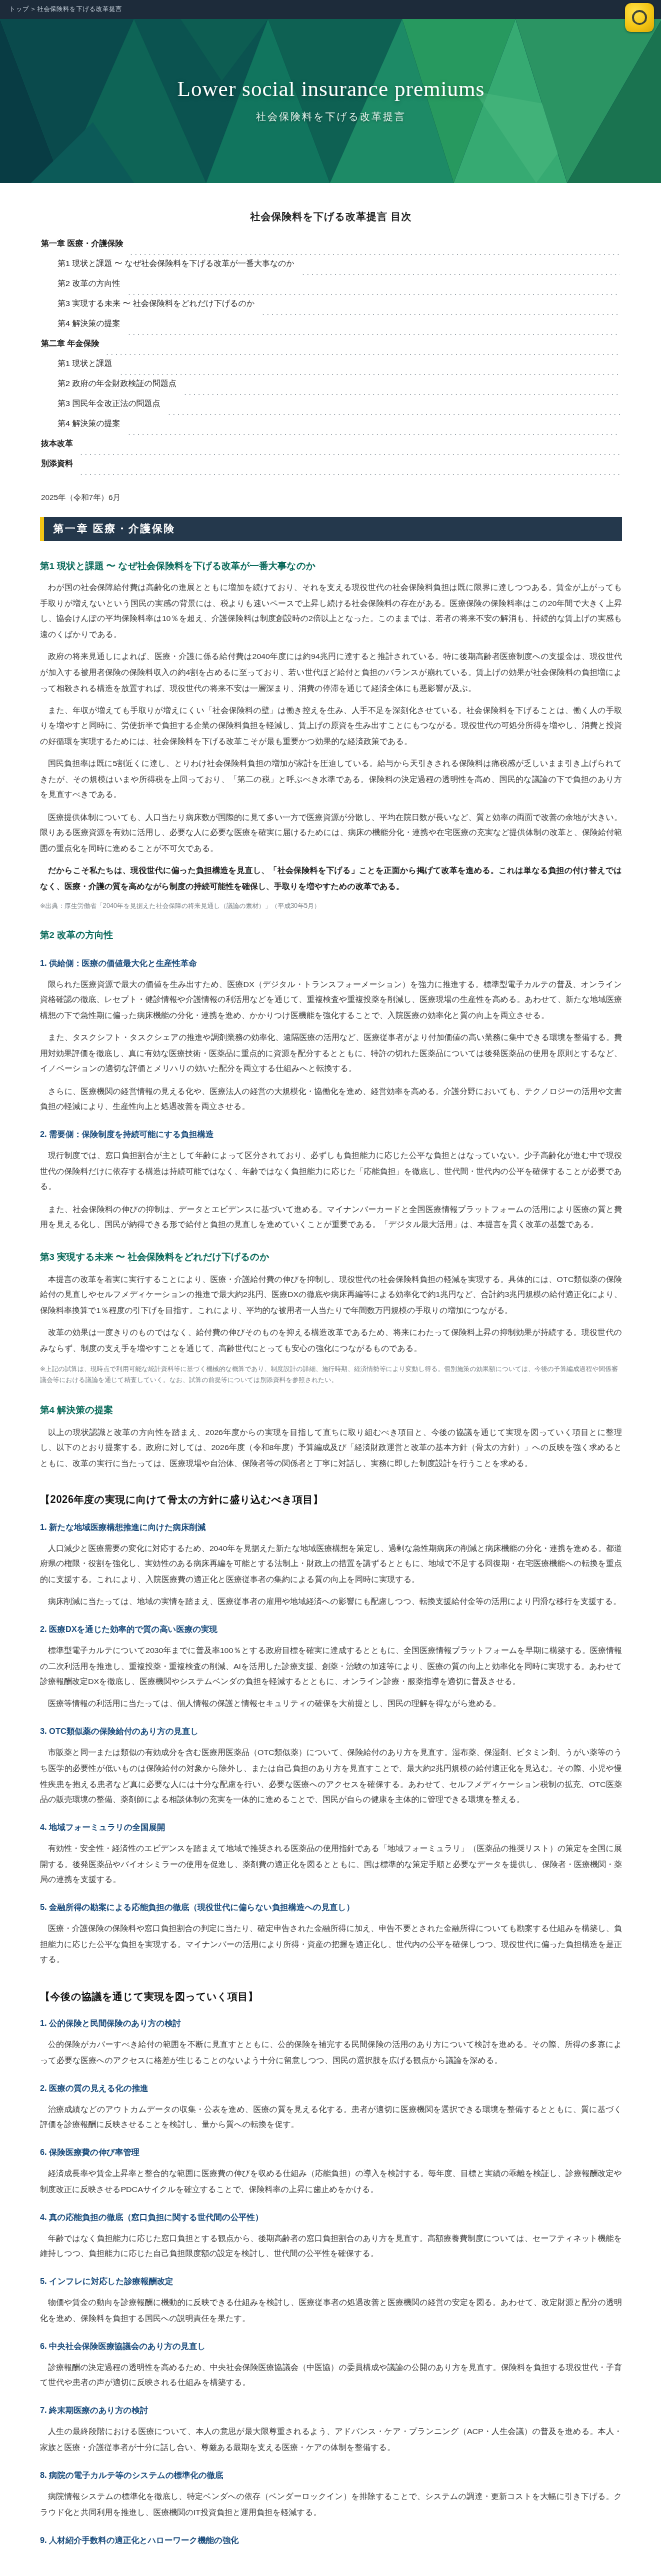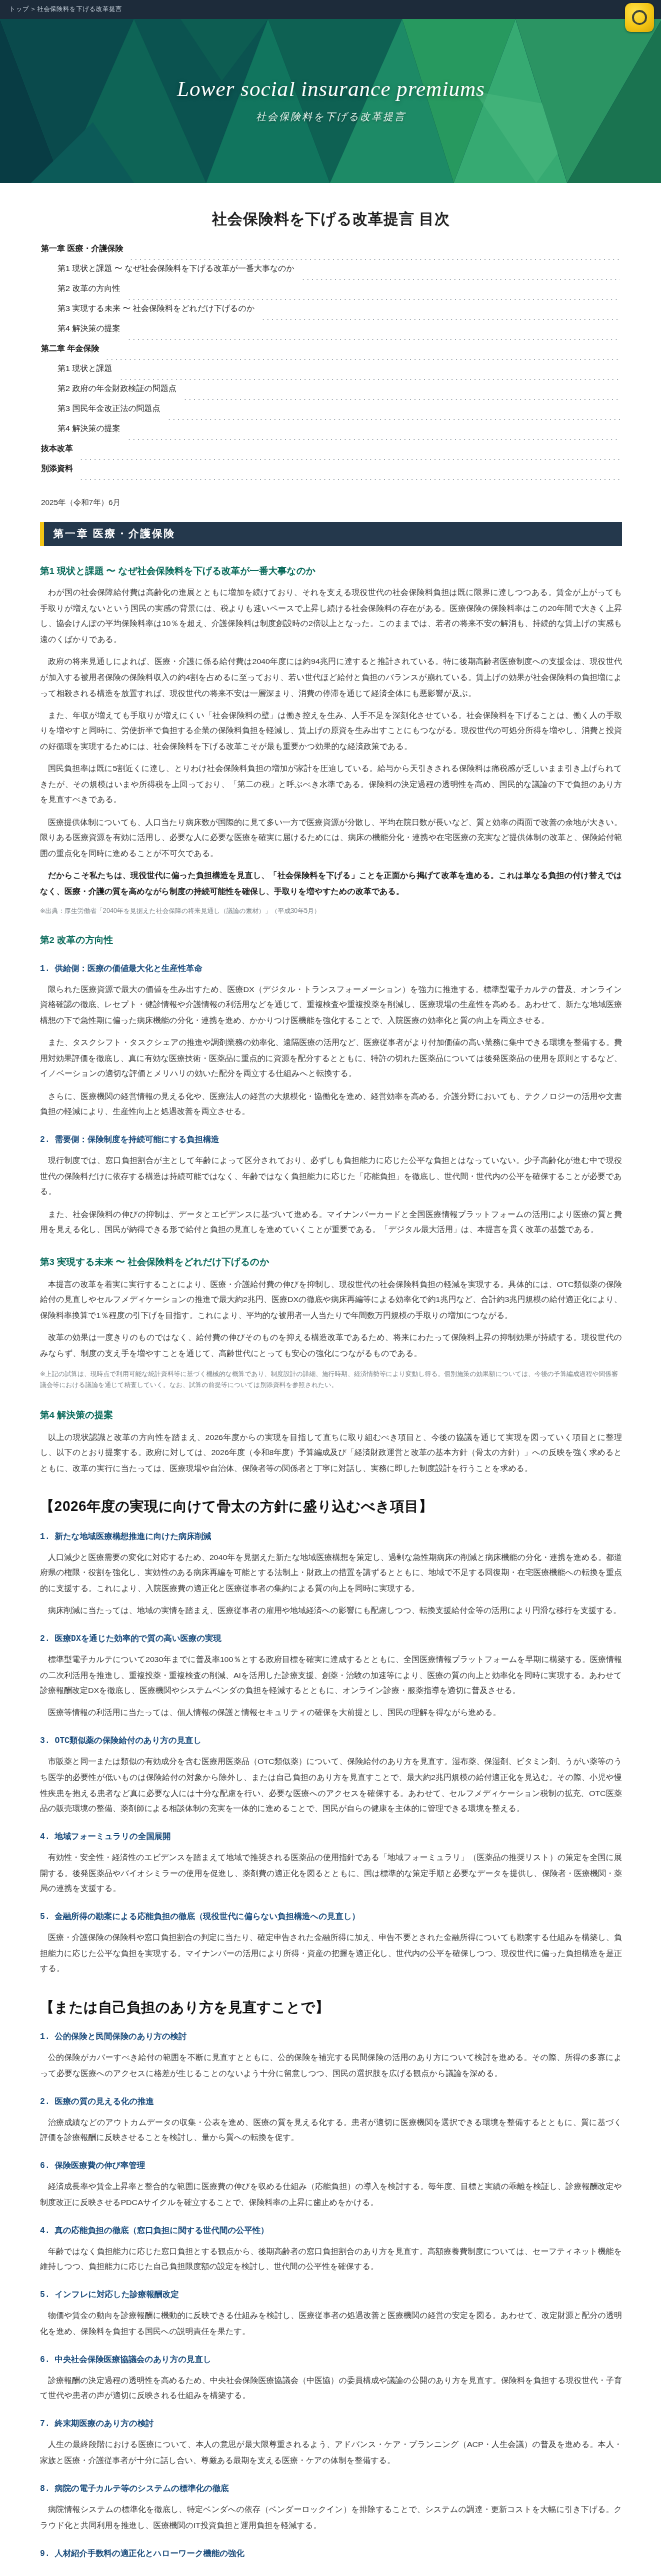--- a/index.html
+++ b/index.html
@@ -4,33 +4,33 @@
 <style>
   html,body{margin:0;padding:0;background:#ffffff;}
   body{font-family:"Liberation Sans","DejaVu Sans",sans-serif;color:#333;}
   .page{position:relative;width:662px;height:3091px;margin:0 auto;background:#fff;overflow:hidden;}
 
   
   .topbar{height:18.5px;background:#1d2b3a;display:flex;align-items:center;padding:0 9.3px;box-sizing:border-box;}
   .breadcrumb{font-size:6.2px;color:#c8d2dc;letter-spacing:0.3px;cursor:pointer;}
 
   
-  .banner{position:relative;height:164px;overflow:hidden;background:#000000;font-style:italic;}
+  .banner{position:relative;height:164px;overflow:hidden;background:#000000;}
   .banner svg{position:absolute;inset:0;width:100%;height:100%;display:block;}
   .banner-text{position:absolute;inset:0;display:flex;flex-direction:column;align-items:center;justify-content:center;text-align:center;}
   .banner-title{margin:0;color:#ffffff;font-family:"Liberation Serif","DejaVu Serif",serif;font-weight:500;font-size:21.6px;letter-spacing:0.5px;text-shadow:0 1px 4.1px rgba(0,0,0,.35);}
   .banner-subtitle{margin:7.2px 0 0;color:#eaf6f0;font-size:10px;letter-spacing:1.5px;text-shadow:0 0.5px 2.1px rgba(0,0,0,.35);}
   .logo{position:absolute;top:3.1px;right:8.2px;width:29px;height:29px;border-radius:6.2px;
         background:radial-gradient(circle at 35% 30%,#ffe24a,#f4c514 55%,#d9a705);
         box-shadow:0 0.5px 2.1px rgba(0,0,0,.35);z-index:5;cursor:pointer;}
   .logo::after{content:"";position:absolute;inset:7.2px;border-radius:50%;border:2.1px solid rgba(29,43,58,.85);}
 
   
   .content{width:662px;box-sizing:border-box;padding:0 40px;}
-  .doc-title{text-align:center;font-size:15px;font-weight:bold;color:#222;margin:27px 0 4.1px;letter-spacing:0.5px;}
+  .doc-title{text-align:center;font-size:10px;font-weight:bold;color:#222;margin:27px 0 4.1px;letter-spacing:0.5px;}
 
   
   .toc{margin:14.4px 1px 0;}
   .toc-row{display:flex;align-items:baseline;height:20px;font-size:8px;color:#222;}
   .toc-row.lv1{font-weight:bold;}
   .toc-row.lv2{padding-left:16.5px;}
   .toc-label{white-space:nowrap;}
   .toc-dots{flex:1;height:1.5px;margin:0 1px 2.6px 6.2px;align-self:flex-end;
             background-image:radial-gradient(circle,#9aa4ab 0.7px,transparent 0.8px);
             background-size:4.6px 1.5px;background-repeat:repeat-x;}
@@ -38,22 +38,22 @@
 
   
   .blocks{margin-top:4.1px;}
   .blk{box-sizing:border-box;}
   .blk.chapter{background:#24384c;color:#fff;font-weight:bold;font-size:10.3px;letter-spacing:1.5px;
                padding:5.2px 9.3px;margin:13.4px 0 5.2px;border-left:4.1px solid #f4c514;}
   .blk.h2{color:#0c6b5c;font-weight:bold;font-size:9.3px;margin:18.5px 0 5.2px;line-height:1.5;}
   .blk.p{font-size:8px;line-height:1.95;text-align:justify;text-indent:1em;margin:6.7px 0;color:#333;}
   .blk.strong{font-size:8px;line-height:1.95;text-align:justify;text-indent:1em;margin:2px 0;color:#1c1c1c;font-weight:bold;}
   .blk.note{font-size:6.4px;color:#767d82;line-height:1.75;margin:5.2px 0 2.1px;}
-  .blk.box{font-weight:bold;font-size:14px;color:#111;margin:21.6px 0 3.1px;letter-spacing:0.3px;}
-  .blk.item{font-weight:bold;font-size:8.2px;color:#1b4c7c;margin:14.4px 0 1px;line-height:1.5;font-family:Liberation Mono, monospace;}
+  .blk.box{font-weight:bold;font-size:10px;color:#111;margin:21.6px 0 3.1px;letter-spacing:0.3px;}
+  .blk.item{font-weight:bold;font-size:8.2px;color:#1b4c7c;margin:14.4px 0 1px;line-height:1.5;}
 </style>
 </head>
 <body>
 
 <div class="page">
 
   <header class="topbar">
     <nav class="breadcrumb">トップ &gt; 社会保険料を下げる改革提言</nav>
   </header>
 
@@ -221,21 +221,21 @@
         <div class="blk p">市販薬と同一または類似の有効成分を含む医療用医薬品（OTC類似薬）について、保険給付のあり方を見直す。湿布薬、保湿剤、ビタミン剤、うがい薬等のうち医学的必要性が低いものは保険給付の対象から除外し、または自己負担のあり方を見直すことで、最大約2兆円規模の給付適正化を見込む。その際、小児や慢性疾患を抱える患者など真に必要な人には十分な配慮を行い、必要な医療へのアクセスを確保する。あわせて、セルフメディケーション税制の拡充、OTC医薬品の販売環境の整備、薬剤師による相談体制の充実を一体的に進めることで、国民が自らの健康を主体的に管理できる環境を整える。</div>
 
         <div class="blk item">4. 地域フォーミュラリの全国展開</div>
 
         <div class="blk p">有効性・安全性・経済性のエビデンスを踏まえて地域で推奨される医薬品の使用指針である「地域フォーミュラリ」（医薬品の推奨リスト）の策定を全国に展開する。後発医薬品やバイオシミラーの使用を促進し、薬剤費の適正化を図るとともに、国は標準的な策定手順と必要なデータを提供し、保険者・医療機関・薬局の連携を支援する。</div>
 
         <div class="blk item">5. 金融所得の勘案による応能負担の徹底（現役世代に偏らない負担構造への見直し）</div>
 
         <div class="blk p">医療・介護保険の保険料や窓口負担割合の判定に当たり、確定申告された金融所得に加え、申告不要とされた金融所得についても勘案する仕組みを構築し、負担能力に応じた公平な負担を実現する。マイナンバーの活用により所得・資産の把握を適正化し、世代内の公平を確保しつつ、現役世代に偏った負担構造を是正する。</div>
 
-        <div class="blk box">【または自己負担のあり方を見直すことで】</div>
+        <div class="blk box">【今後の協議を通じて実現を図っていく項目】</div>
 
         <div class="blk item">1. 公的保険と民間保険のあり方の検討</div>
 
         <div class="blk p">公的保険がカバーすべき給付の範囲を不断に見直すとともに、公的保険を補完する民間保険の活用のあり方について検討を進める。その際、所得の多寡によって必要な医療へのアクセスに格差が生じることのないよう十分に留意しつつ、国民の選択肢を広げる観点から議論を深める。</div>
 
         <div class="blk item">2. 医療の質の見える化の推進</div>
 
         <div class="blk p">治療成績などのアウトカムデータの収集・公表を進め、医療の質を見える化する。患者が適切に医療機関を選択できる環境を整備するとともに、質に基づく評価を診療報酬に反映させることを検討し、量から質への転換を促す。</div>
 
         <div class="blk item">6. 保険医療費の伸び率管理</div>

